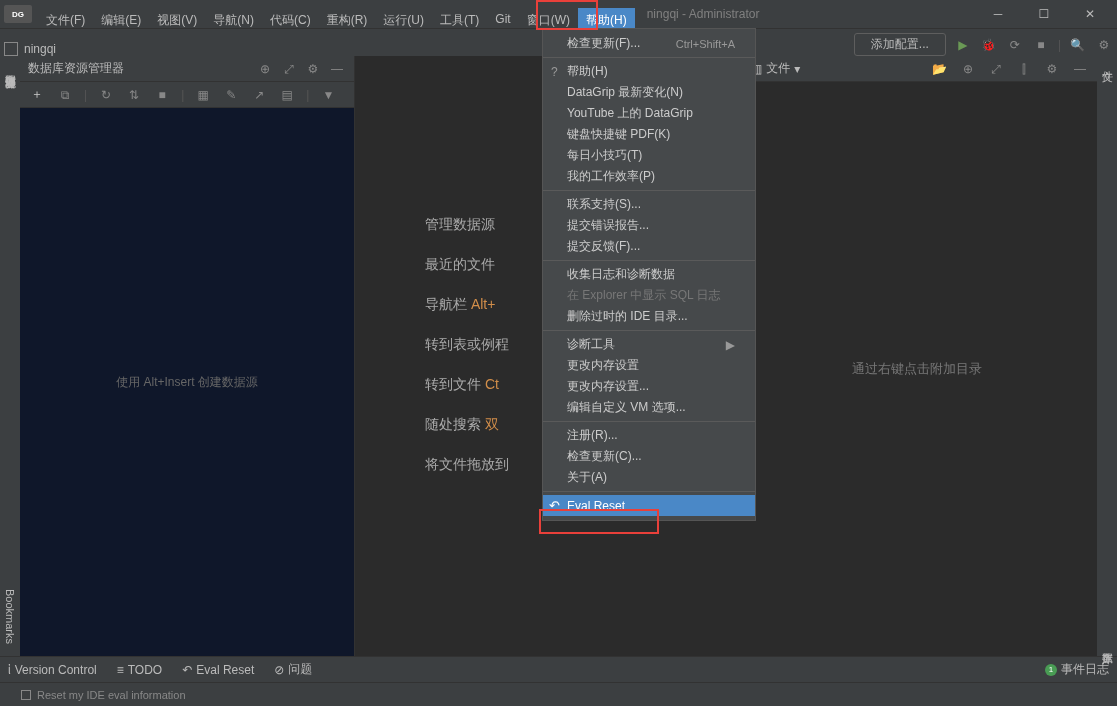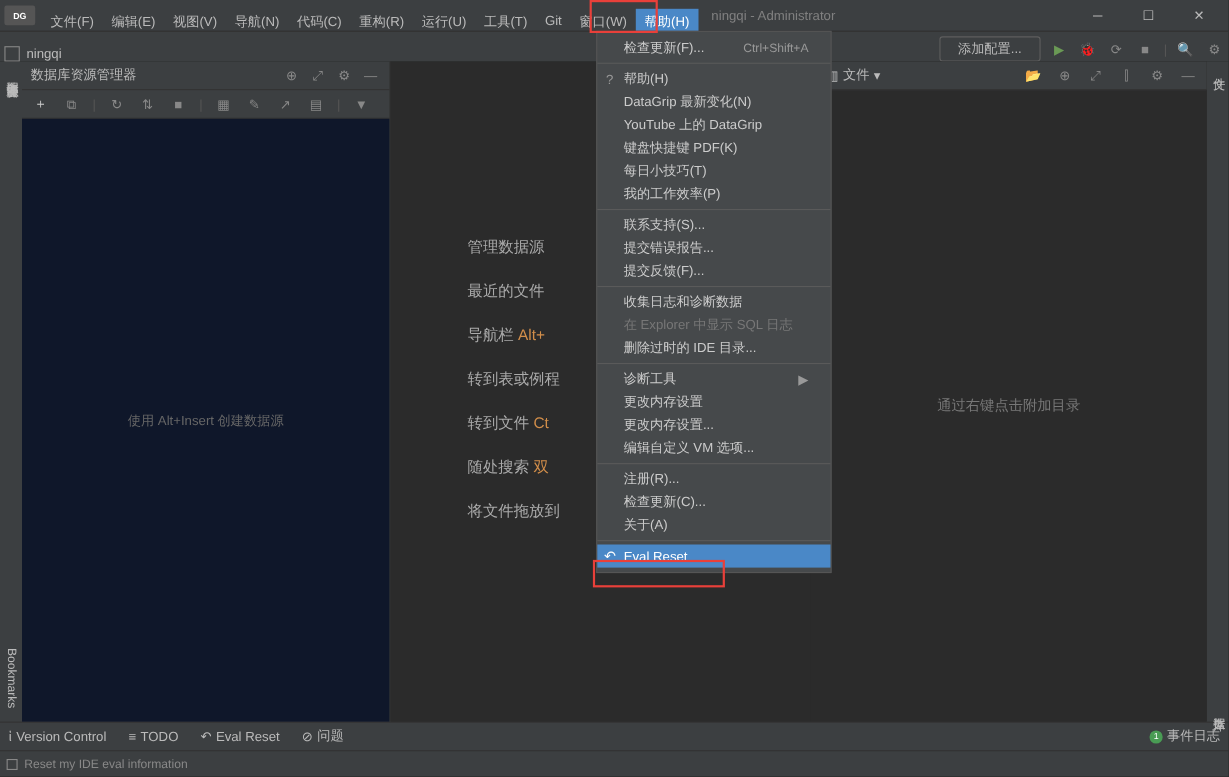--- a/index.html
+++ b/index.html
@@ -35,21 +35,21 @@
 .right-header .tab { display: flex; align-items: center; gap: 4px; padding: 2px 6px; }
 .right-header .ricons { margin-left: auto; display: flex; gap: 10px; color: #888; }
 .right-body { flex: 1; display: flex; align-items: center; justify-content: center; color: #777; font-size: 13px; }
 .right-stripe { width: 20px; background: #3c3f41; display: flex; flex-direction: column; align-items: center; }
 .rvtab { writing-mode: vertical-rl; font-size: 11px; color: #bbb; padding: 6px 2px; cursor: pointer; }
 .rvtab.bot { margin-top: auto; margin-bottom: 6px; }
 .bottombar { height: 26px; background: #3c3f41; border-top: 1px solid #323232; display: flex; align-items: center; padding: 0 8px; gap: 20px; font-size: 12px; }
 .bottombar .bbitem { display: flex; align-items: center; gap: 4px; cursor: pointer; }
 .bottombar .spacer { flex: 1; }
 .green-dot { width: 12px; height: 12px; background: #499c54; border-radius: 50%; display: inline-flex; align-items: center; justify-content: center; color: #fff; font-size: 8px; }
-.statusbar { height: 24px; background: #3c3f41; border-top: 1px solid #323232; display: flex; align-items: center; padding: 0 6px; font-size: 11px; color: #888; gap: 6px; }
+.statusbar { height: 24px; background: #3c3f41; border-top: 1px solid #323232; display: flex; align-items: center; padding: 0 21px; font-size: 11px; color: #888; gap: 6px; }
 .statusbar .sq { width: 10px; height: 10px; border: 1px solid #888; }
 .dropdown { position: absolute; top: 28px; left: 542px; width: 214px; background: #46494b; border: 1px solid #555; z-index: 100; padding: 4px 0; }
 .dd-item { height: 21px; padding: 0 20px 0 24px; display: flex; align-items: center; font-size: 12px; color: #ccc; cursor: pointer; position: relative; white-space: nowrap; }
 .dd-item.shortcut { justify-content: space-between; }
 .dd-item .sc { color: #999; font-size: 11px; }
 .dd-item.disabled { color: #777; }
 .dd-item.selected { background: #4a88c7; color: #fff; }
 .dd-sep { height: 1px; background: #5a5a5a; margin: 3px 0; }
 .dd-item .qmark { position: absolute; left: 8px; color: #999; }
 .dd-item .arrow { margin-left: auto; color: #999; }

